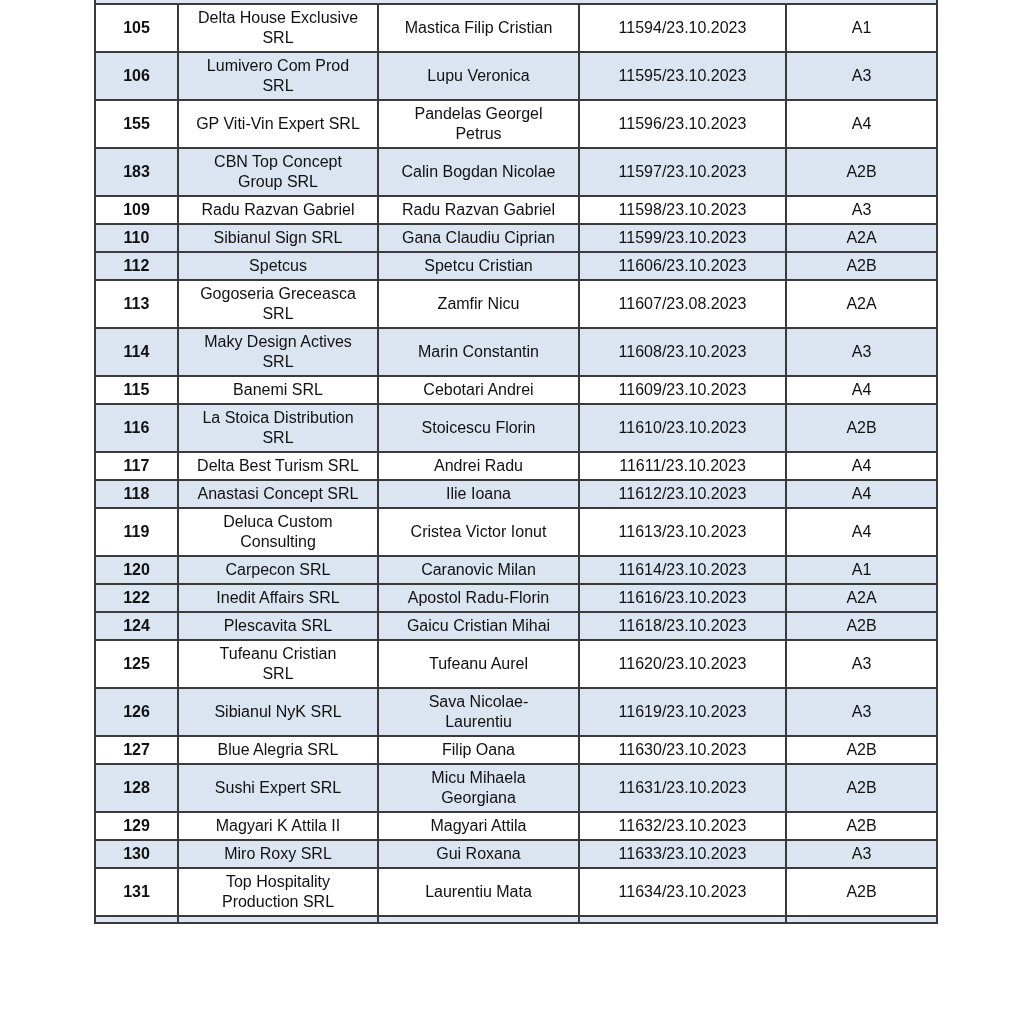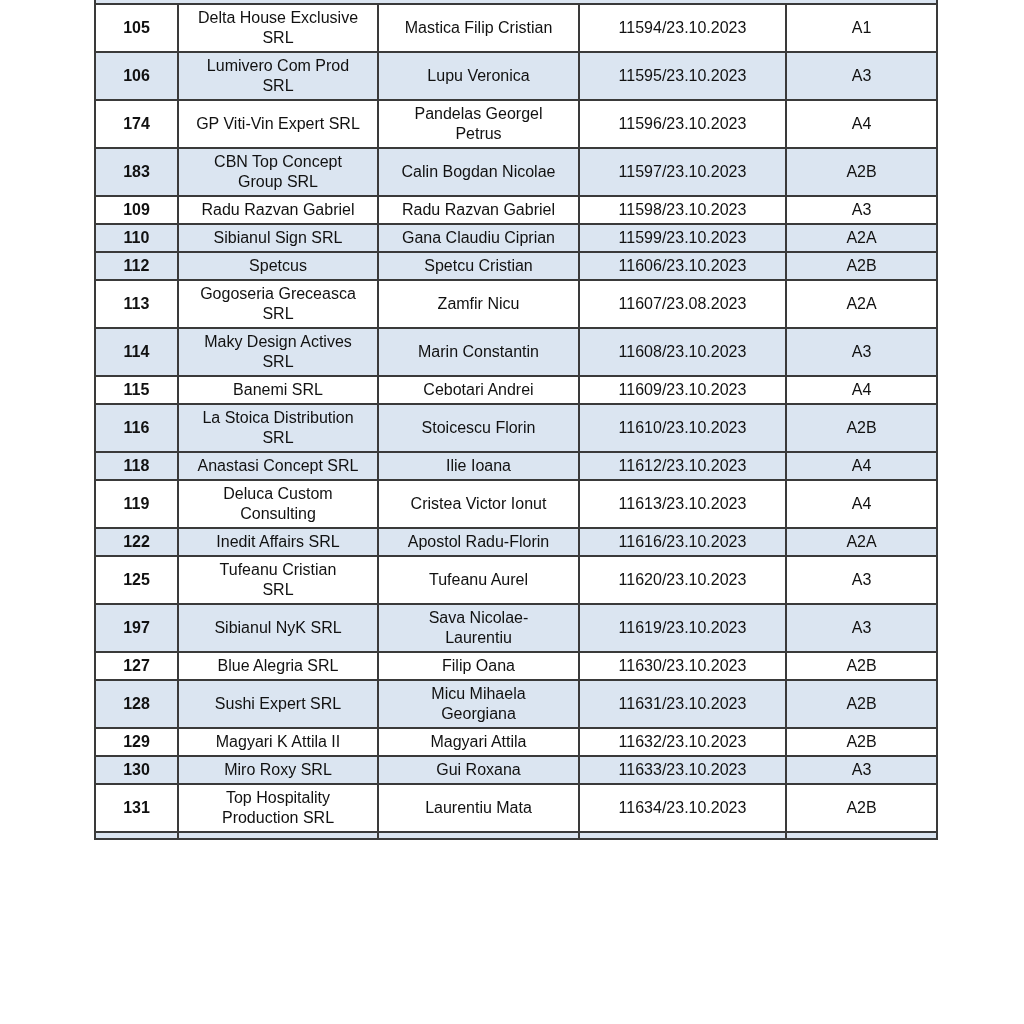--- a/index.html
+++ b/index.html
@@ -72,21 +72,21 @@
         </tr>
         <tr class="alt">
           <td class="nr">106</td>
           <td class="company">Lumivero Com Prod
 SRL</td>
           <td class="person">Lupu Veronica</td>
           <td class="registration">11595/23.10.2023</td>
           <td class="category">A3</td>
         </tr>
         <tr>
-          <td class="nr">174</td>
+          <td class="nr">155</td>
           <td class="company">GP Viti-Vin Expert SRL</td>
           <td class="person">Pandelas Georgel
 Petrus</td>
           <td class="registration">11596/23.10.2023</td>
           <td class="category">A4</td>
         </tr>
         <tr class="alt">
           <td class="nr">183</td>
           <td class="company">CBN Top Concept
 Group SRL</td>
@@ -139,52 +139,73 @@
           <td class="category">A4</td>
         </tr>
         <tr class="alt">
           <td class="nr">116</td>
           <td class="company">La Stoica Distribution
 SRL</td>
           <td class="person">Stoicescu Florin</td>
           <td class="registration">11610/23.10.2023</td>
           <td class="category">A2B</td>
         </tr>
+        <tr>
+          <td class="nr">117</td>
+          <td class="company">Delta Best Turism SRL</td>
+          <td class="person">Andrei Radu</td>
+          <td class="registration">11611/23.10.2023</td>
+          <td class="category">A4</td>
+        </tr>
         <tr class="alt">
           <td class="nr">118</td>
           <td class="company">Anastasi Concept SRL</td>
           <td class="person">Ilie Ioana</td>
           <td class="registration">11612/23.10.2023</td>
           <td class="category">A4</td>
         </tr>
         <tr>
           <td class="nr">119</td>
           <td class="company">Deluca Custom
 Consulting</td>
           <td class="person">Cristea Victor Ionut</td>
           <td class="registration">11613/23.10.2023</td>
           <td class="category">A4</td>
         </tr>
         <tr class="alt">
+          <td class="nr">120</td>
+          <td class="company">Carpecon SRL</td>
+          <td class="person">Caranovic Milan</td>
+          <td class="registration">11614/23.10.2023</td>
+          <td class="category">A1</td>
+        </tr>
+        <tr class="alt">
           <td class="nr">122</td>
           <td class="company">Inedit Affairs SRL</td>
           <td class="person">Apostol Radu-Florin</td>
           <td class="registration">11616/23.10.2023</td>
           <td class="category">A2A</td>
         </tr>
+        <tr class="alt">
+          <td class="nr">124</td>
+          <td class="company">Plescavita SRL</td>
+          <td class="person">Gaicu Cristian Mihai</td>
+          <td class="registration">11618/23.10.2023</td>
+          <td class="category">A2B</td>
+        </tr>
         <tr>
           <td class="nr">125</td>
           <td class="company">Tufeanu Cristian
 SRL</td>
           <td class="person">Tufeanu Aurel</td>
           <td class="registration">11620/23.10.2023</td>
           <td class="category">A3</td>
         </tr>
         <tr class="alt">
-          <td class="nr">197</td>
+          <td class="nr">126</td>
           <td class="company">Sibianul NyK SRL</td>
           <td class="person">Sava Nicolae-
 Laurentiu</td>
           <td class="registration">11619/23.10.2023</td>
           <td class="category">A3</td>
         </tr>
         <tr>
           <td class="nr">127</td>
           <td class="company">Blue Alegria SRL</td>
           <td class="person">Filip Oana</td>

